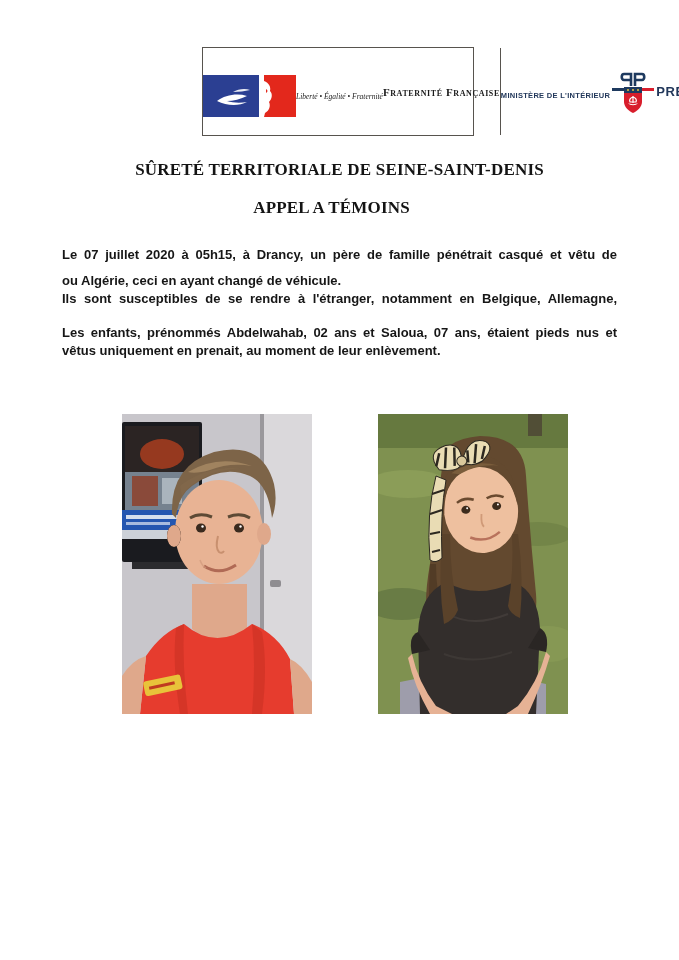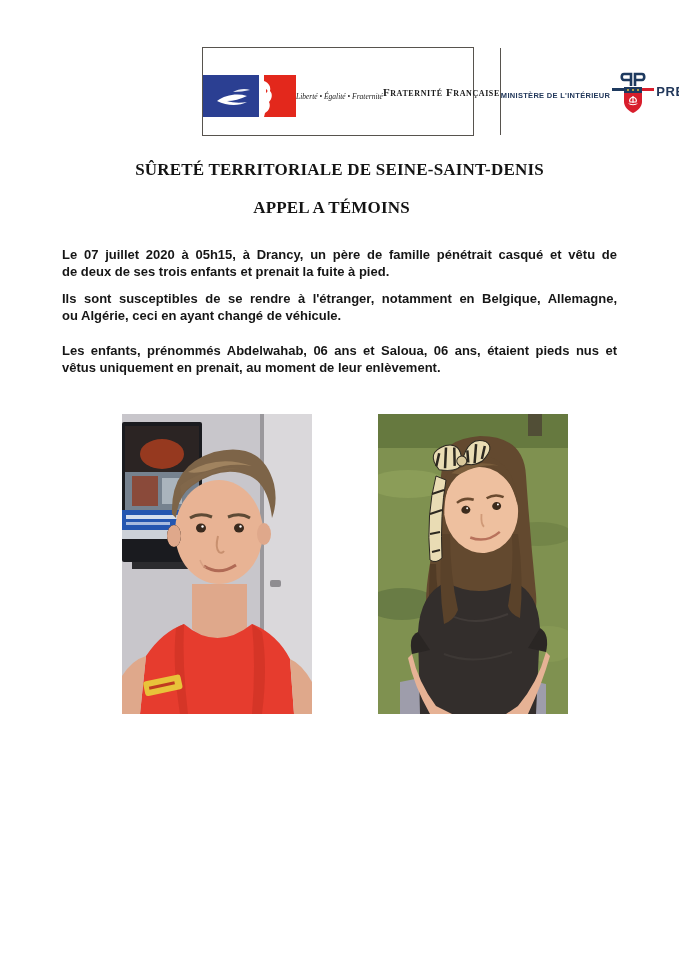--- a/index.html
+++ b/index.html
@@ -93,28 +93,27 @@
       <div class="org">DE POLICE</div>
     </div>
   </div>
 
   <div class="doc-title">SÛRETÉ TERRITORIALE DE SEINE-SAINT-DENIS</div>
   <div class="doc-subtitle">APPEL A TÉMOINS</div>
 
   <div class="body-text">
     <div class="para">
       <div class="ln j">Le 07 juillet 2020 à 05h15, à Drancy, un père de famille pénétrait casqué et vêtu de</div>
-      <div class="ln">de deux de ses trois enfants et prenait la fuite à pied.</div>
     </div>
     <div class="para">
+      <div class="ln">ou Algérie, ceci en ayant changé de véhicule.</div>
       <div class="ln j">Ils sont susceptibles de se rendre à l'étranger, notamment en Belgique, Allemagne,</div>
-      <div class="ln">ou Algérie, ceci en ayant changé de véhicule.</div>
     </div>
     <div class="para gap-lg">
-      <div class="ln j">Les enfants, prénommés Abdelwahab, 06 ans et Saloua, 06 ans, étaient pieds nus et</div>
+      <div class="ln j">Les enfants, prénommés Abdelwahab, 02 ans et Saloua, 07 ans, étaient pieds nus et</div>
       <div class="ln">vêtus uniquement en prenait, au moment de leur enlèvement.</div>
     </div>
   </div>
 
   <div class="photo photo-left">
     <svg width="190" height="300" viewBox="0 0 190 300">
 
       <rect x="0" y="0" width="190" height="300" fill="#c8c6cb"></rect>
 
       <rect x="140" y="0" width="50" height="300" fill="#dad8db"></rect>

